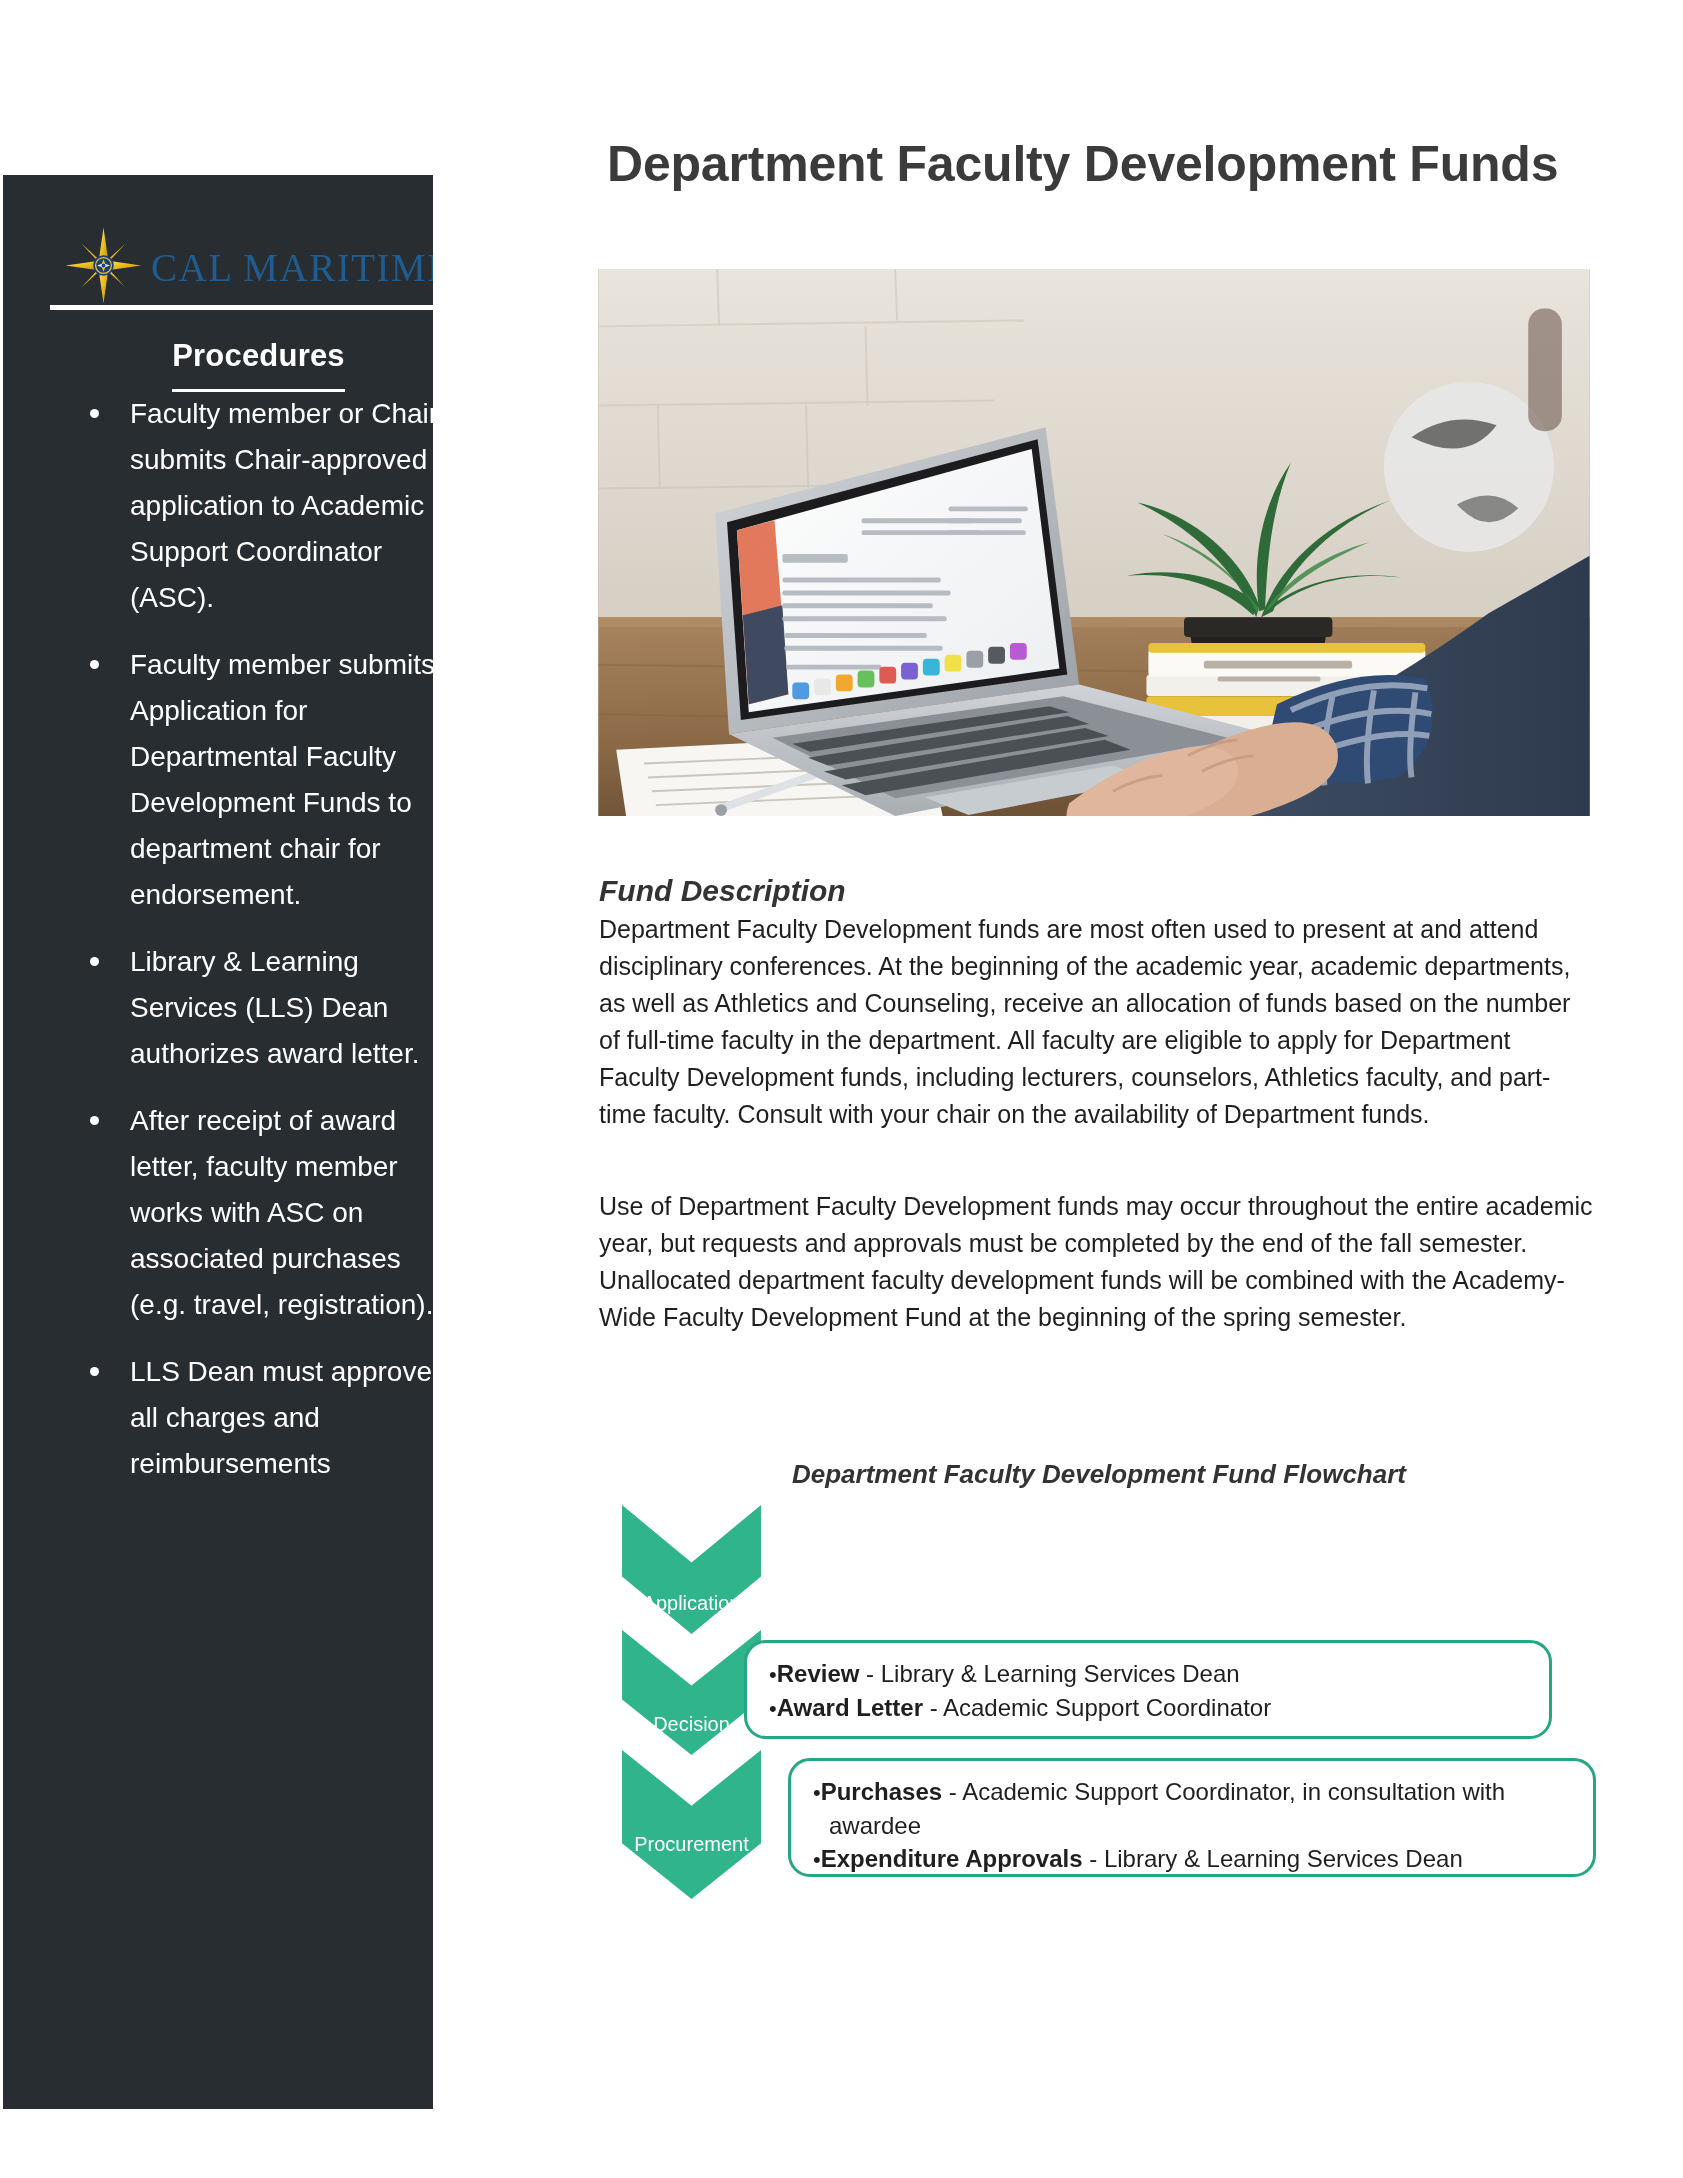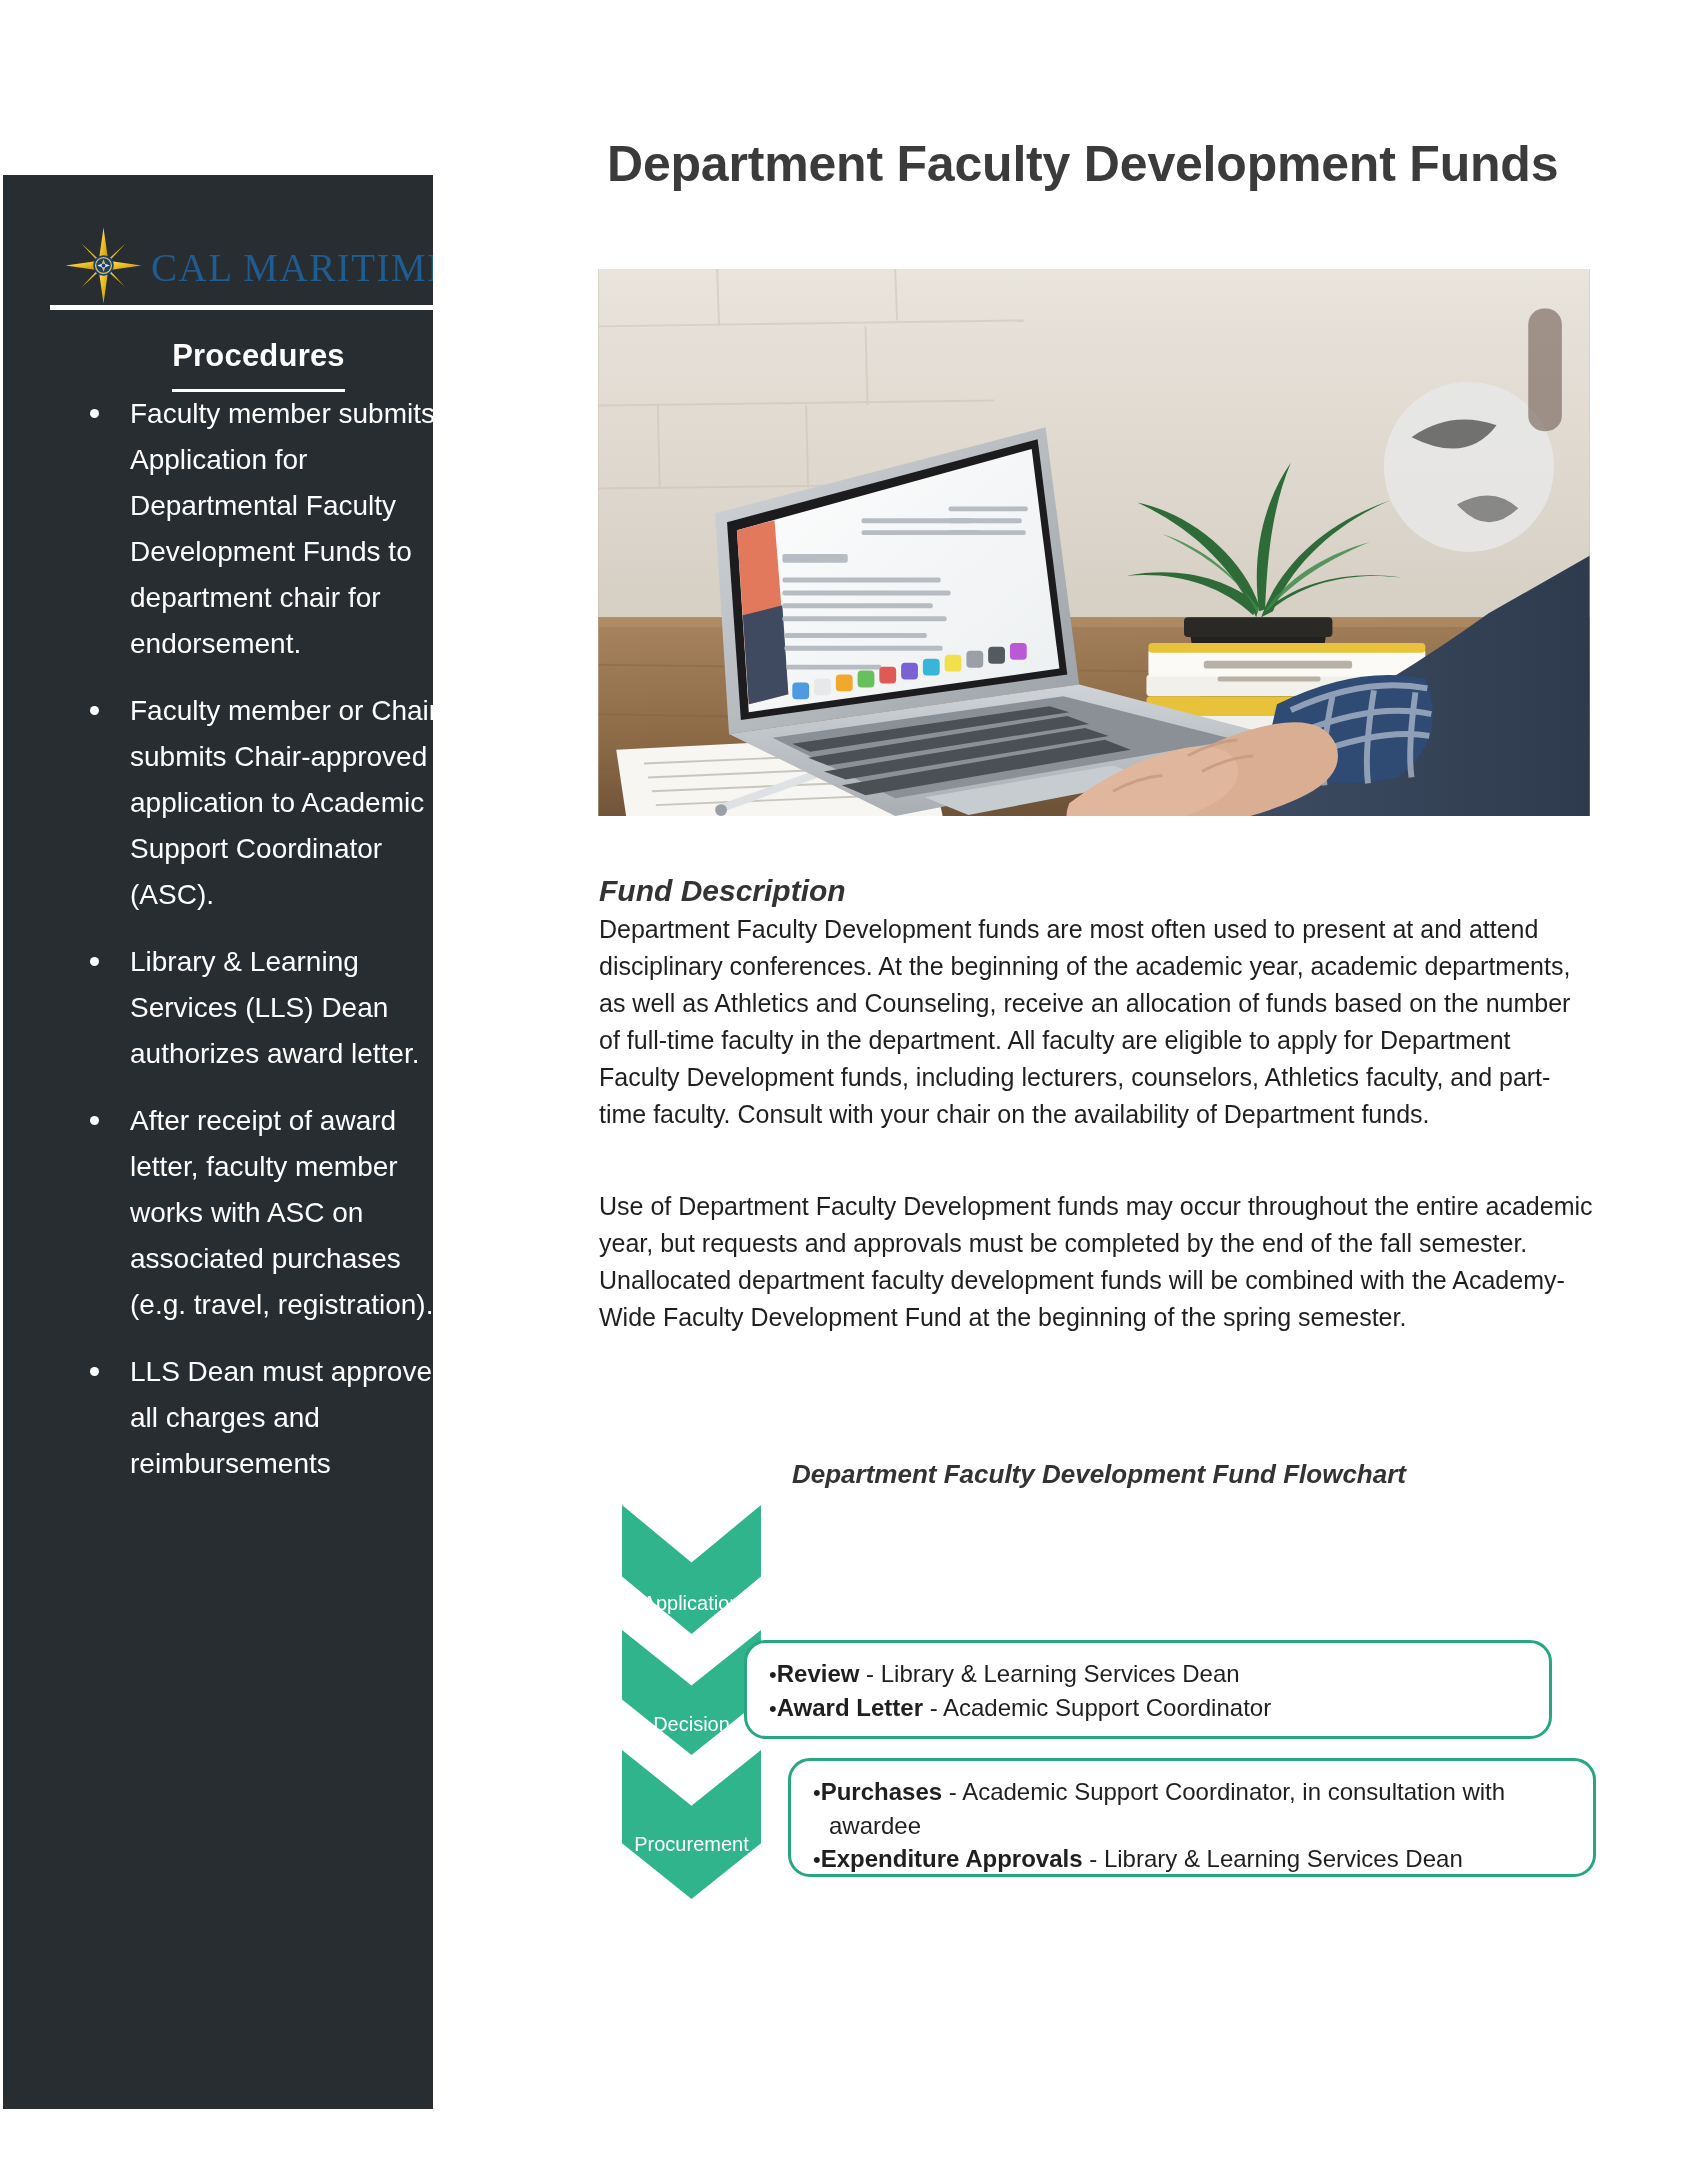--- a/index.html
+++ b/index.html
@@ -266,22 +266,22 @@
       <circle cx="50" cy="50" r="2.4" fill="#1b3f7a"></circle>
     </svg>
     <div id="logo-wordmark">CAL MARITIME</div>
   </div>
 
   <div id="divider"></div>
 
   <div id="procedures-heading"><span class="ul">Procedures</span></div>
 
   <ul id="procedures-list">
+    <li><span class="bullet"></span><span>Faculty member or Chair submits Chair-approved application to Academic Support Coordinator (ASC).</span></li>
     <li><span class="bullet"></span><span>Faculty member submits Application for Departmental Faculty Development Funds to department chair for endorsement.</span></li>
-    <li><span class="bullet"></span><span>Faculty member or Chair submits Chair-approved application to Academic Support Coordinator (ASC).</span></li>
     <li><span class="bullet"></span><span>Library &amp; Learning Services (LLS) Dean authorizes award letter.</span></li>
     <li><span class="bullet"></span><span>After receipt of award letter, faculty member works with ASC on associated purchases (e.g. travel, registration).</span></li>
     <li><span class="bullet"></span><span>LLS Dean must approve all charges and reimbursements</span></li>
   </ul>
 
 </div>
 
 <div id="main">
 
   <div id="page-title">Department Faculty Development Funds</div>

